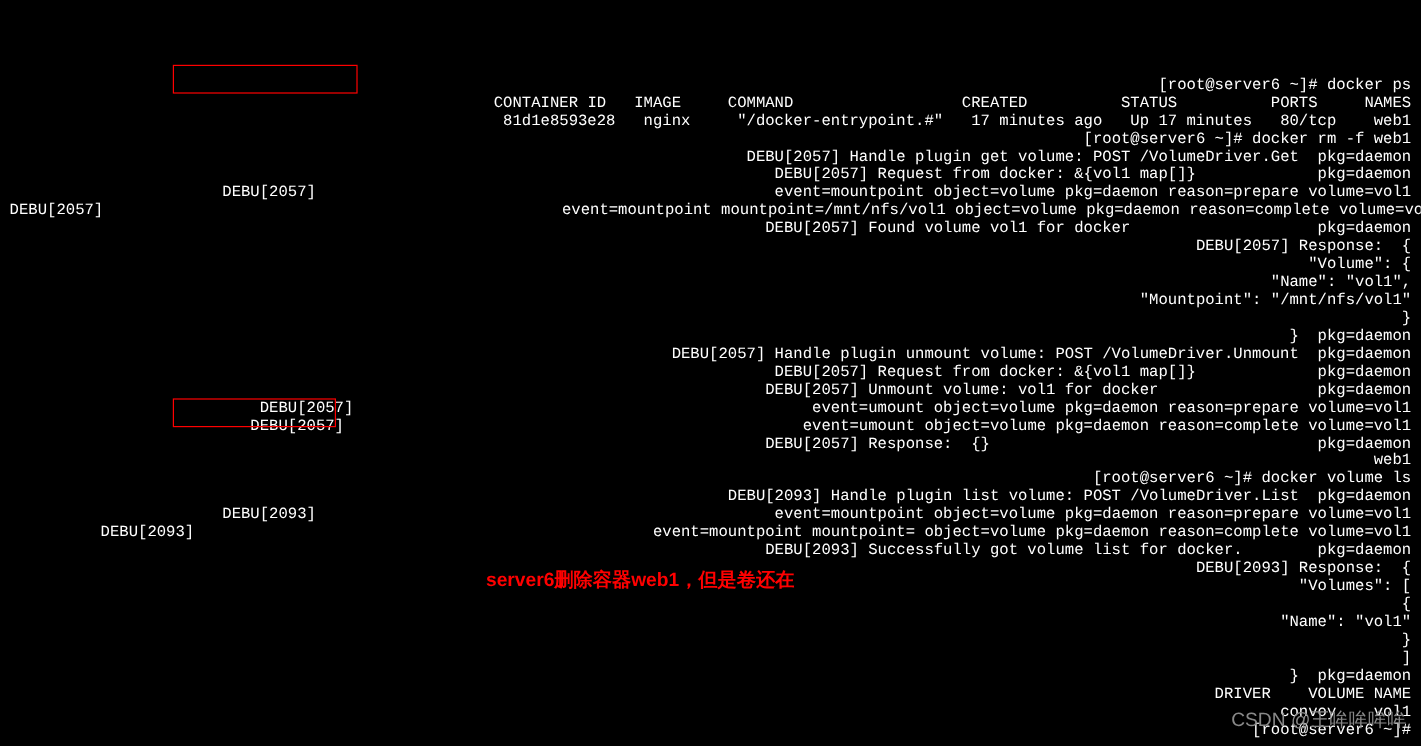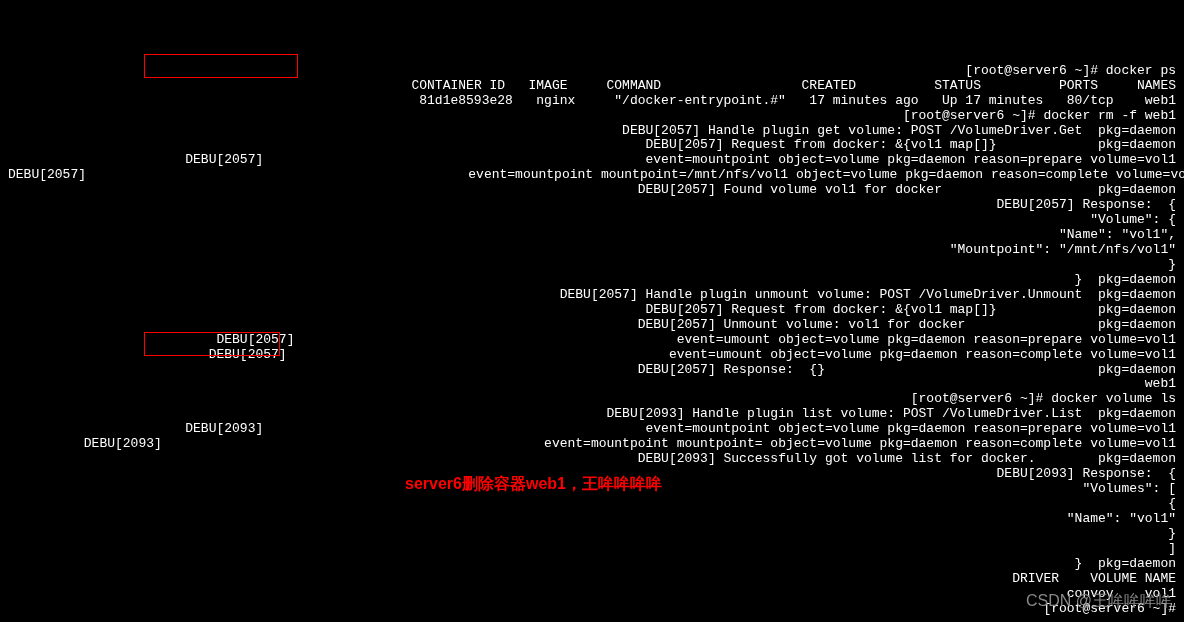--- a/index.html
+++ b/index.html
@@ -63,18 +63,18 @@
 </head>
 <body>
 
 
 
 <div id="terminal-container"><div class="line">[root@server6 ~]# docker ps</div><div class="line">CONTAINER ID   IMAGE     COMMAND                  CREATED          STATUS          PORTS     NAMES</div><div class="line">81d1e8593e28   nginx     "/docker-entrypoint.#"   17 minutes ago   Up 17 minutes   80/tcp    web1</div><div class="line">[root@server6 ~]# docker rm -f web1</div><div class="line">DEBU[2057] Handle plugin get volume: POST /VolumeDriver.Get  pkg=daemon</div><div class="line">DEBU[2057] Request from docker: &amp;{vol1 map[]}             pkg=daemon</div><div class="line">DEBU[2057]                                                 event=mountpoint object=volume pkg=daemon reason=prepare volume=vol1</div><div class="line">DEBU[2057]                                                 event=mountpoint mountpoint=/mnt/nfs/vol1 object=volume pkg=daemon reason=complete volume=vol1</div><div class="line">DEBU[2057] Found volume vol1 for docker                    pkg=daemon</div><div class="line">DEBU[2057] Response:  {</div><div class="line">        "Volume": {</div><div class="line">                "Name": "vol1",</div><div class="line">                "Mountpoint": "/mnt/nfs/vol1"</div><div class="line">        }</div><div class="line">}  pkg=daemon</div><div class="line">DEBU[2057] Handle plugin unmount volume: POST /VolumeDriver.Unmount  pkg=daemon</div><div class="line">DEBU[2057] Request from docker: &amp;{vol1 map[]}             pkg=daemon</div><div class="line">DEBU[2057] Unmount volume: vol1 for docker                 pkg=daemon</div><div class="line">DEBU[2057]                                                 event=umount object=volume pkg=daemon reason=prepare volume=vol1</div><div class="line">DEBU[2057]                                                 event=umount object=volume pkg=daemon reason=complete volume=vol1</div><div class="line">DEBU[2057] Response:  {}                                   pkg=daemon</div><div class="line">web1</div><div class="line">[root@server6 ~]# docker volume ls</div><div class="line">DEBU[2093] Handle plugin list volume: POST /VolumeDriver.List  pkg=daemon</div><div class="line">DEBU[2093]                                                 event=mountpoint object=volume pkg=daemon reason=prepare volume=vol1</div><div class="line">DEBU[2093]                                                 event=mountpoint mountpoint= object=volume pkg=daemon reason=complete volume=vol1</div><div class="line">DEBU[2093] Successfully got volume list for docker.        pkg=daemon</div><div class="line">DEBU[2093] Response:  {</div><div class="line">        "Volumes": [</div><div class="line">                {</div><div class="line">                        "Name": "vol1"</div><div class="line">                }</div><div class="line">        ]</div><div class="line">}  pkg=daemon</div><div class="line">DRIVER    VOLUME NAME</div><div class="line">convoy    vol1</div><div class="line">[root@server6 ~]#</div></div>
 
 <div class="highlight-box box1"></div>
 <div class="highlight-box box2"></div>
 
-<div class="annotation">server6删除容器web1，王哞哞哞哞</div>
+<div class="annotation">server6删除容器web1，但是卷还在</div>
 
 <div class="watermark">CSDN @王哞哞哞哞</div>
 
 
 
 
 </body></html>

